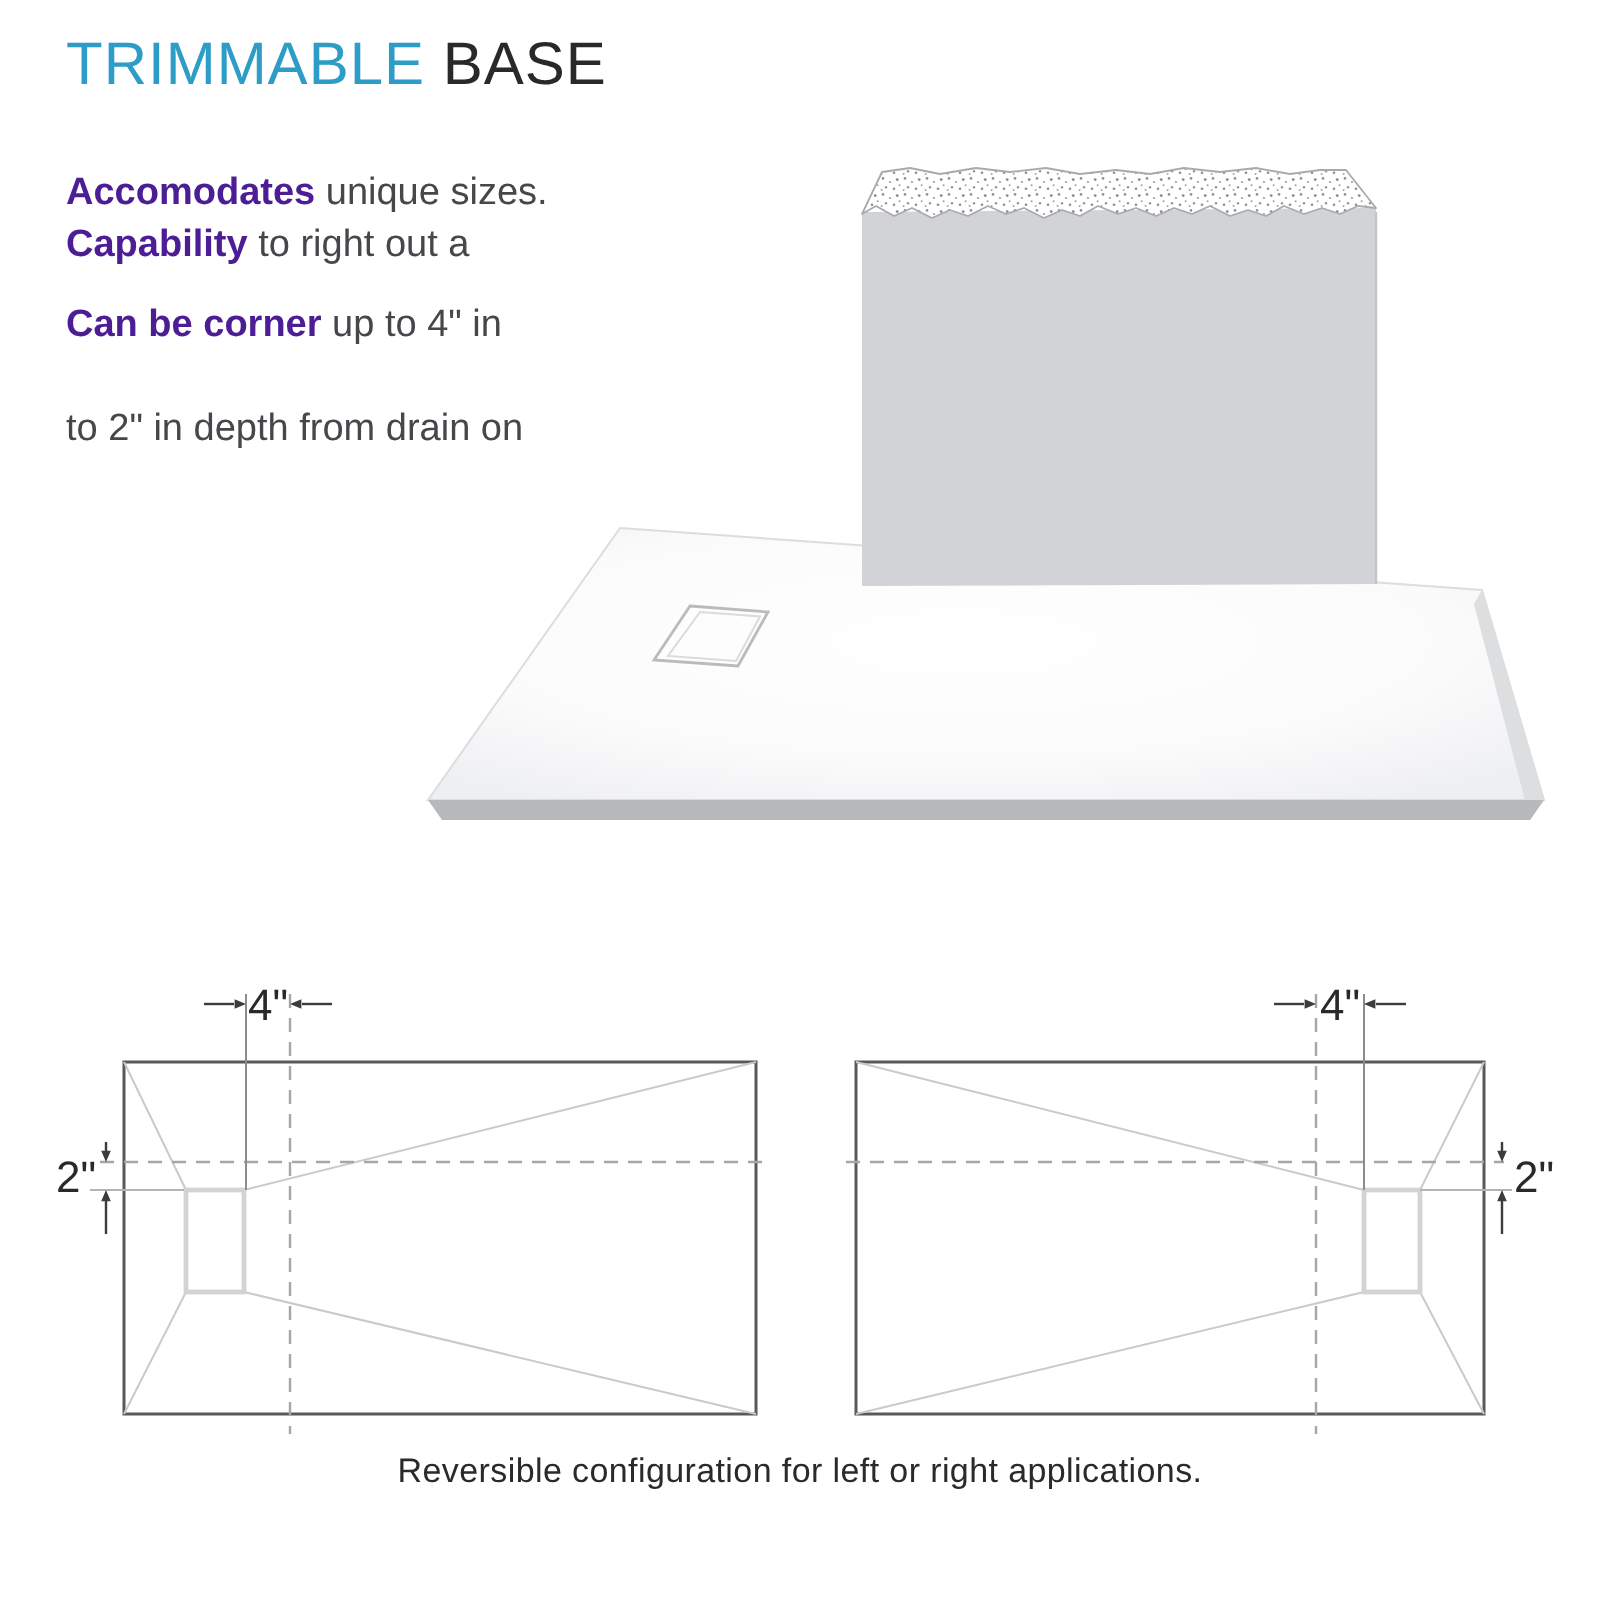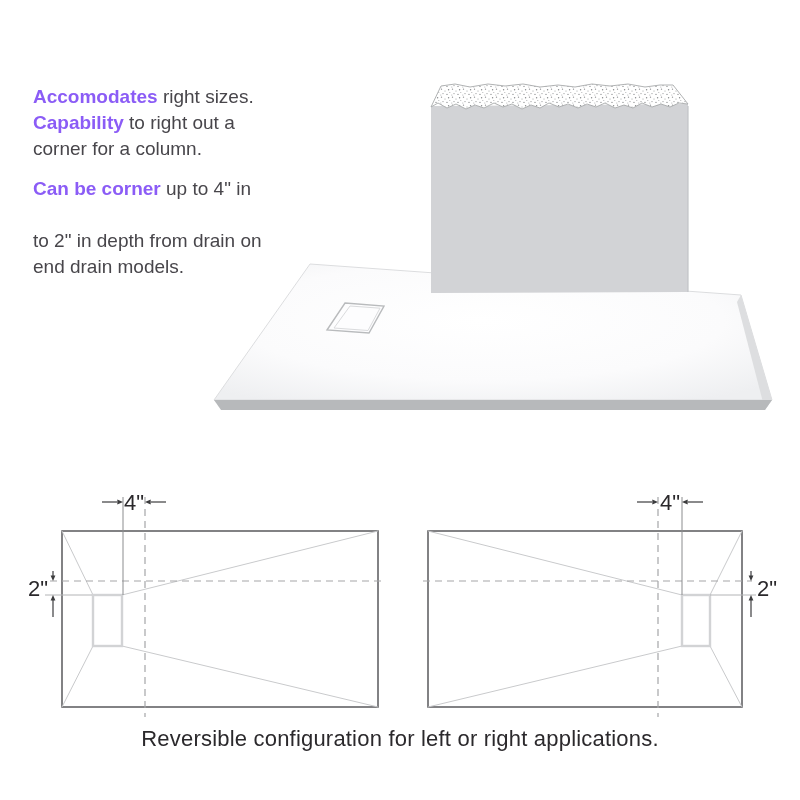--- a/index.html
+++ b/index.html
@@ -4,40 +4,41 @@
 <style>
   html,body{margin:0;padding:0;background:#ffffff;}
   .canvas{position:relative;width:800px;height:800px;background:#ffffff;overflow:hidden;
           font-family:"Liberation Sans", sans-serif;}
   .title{position:absolute;left:33px;top:16px;font-size:30px;font-weight:500;
          letter-spacing:0.5px;color:#2a282b;white-space:nowrap;}
   .title .accent{color:#2d9dc8;}
   .copy{position:absolute;left:33px;top:84px;width:256px;font-size:19px;line-height:26px;
         color:#48464b;}
   .copy p{margin:0 0 14px 0;}
-  .copy .lead{color:#8b5cf6;font-weight:bold;}
+  .copy .lead{color:#4c1d95;font-weight:bold;}
   .gfx{position:absolute;left:0;top:0;}
   .dimlabel{font-family:"Liberation Sans", sans-serif;font-size:22px;fill:#2a282b;}
-  .caption{position:absolute;left:0;right:0;top:726px;text-align:center;font-size:22px;
+  .caption{position:absolute;left:0;right:0;top:726px;text-align:center;font-size:17px;
            color:#2b292c;letter-spacing:0.2px;}
 </style>
 </head>
 <body>
 
 <div class="canvas">
 
+  <div class="title"><span class="accent">TRIMMABLE</span> <span>BASE</span></div>
 
   <div class="copy">
-    <p><span class="lead">Accomodates</span><span> right sizes.</span><br>
+    <p><span class="lead">Accomodates</span><span> unique sizes.</span><br>
       <span class="lead">Capability</span><span> to right out a</span><br>
-      <span>corner for a column.</span></p>
+      </p>
     <p><span class="lead">Can be corner</span><span> up to 4" in</span><br>
       <br>
       <span>to 2" in depth from drain on</span><br>
-      <span>end drain models.</span></p>
+      </p>
   </div>
 
   <svg class="gfx" width="800" height="800" viewBox="0 0 800 800">
     <defs>
       <pattern id="speckle" width="11" height="8" patternUnits="userSpaceOnUse">
         <rect width="11" height="8" fill="#ffffff"></rect>
         <circle cx="1.5" cy="1.2" r="0.65" fill="#8f9193"></circle>
         <circle cx="5" cy="3" r="0.55" fill="#9a9c9e"></circle>
         <circle cx="8.6" cy="1.8" r="0.7" fill="#87898b"></circle>
         <circle cx="3" cy="5.6" r="0.6" fill="#939597"></circle>

